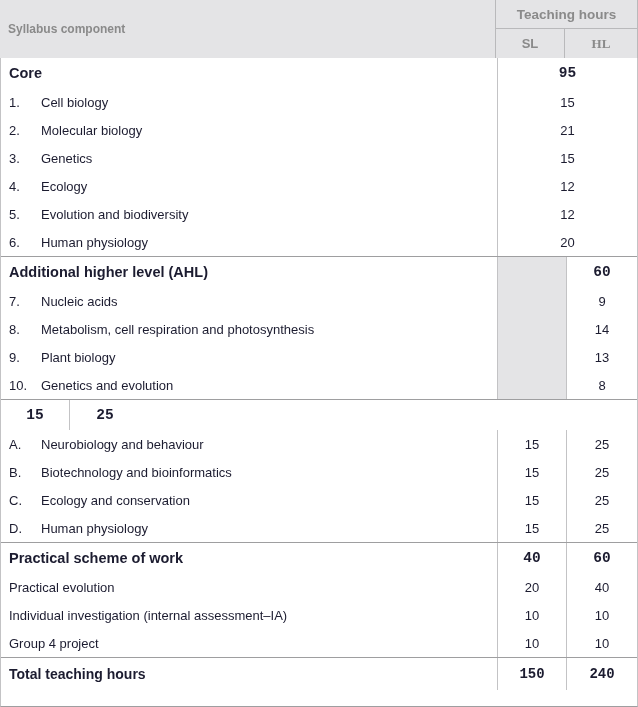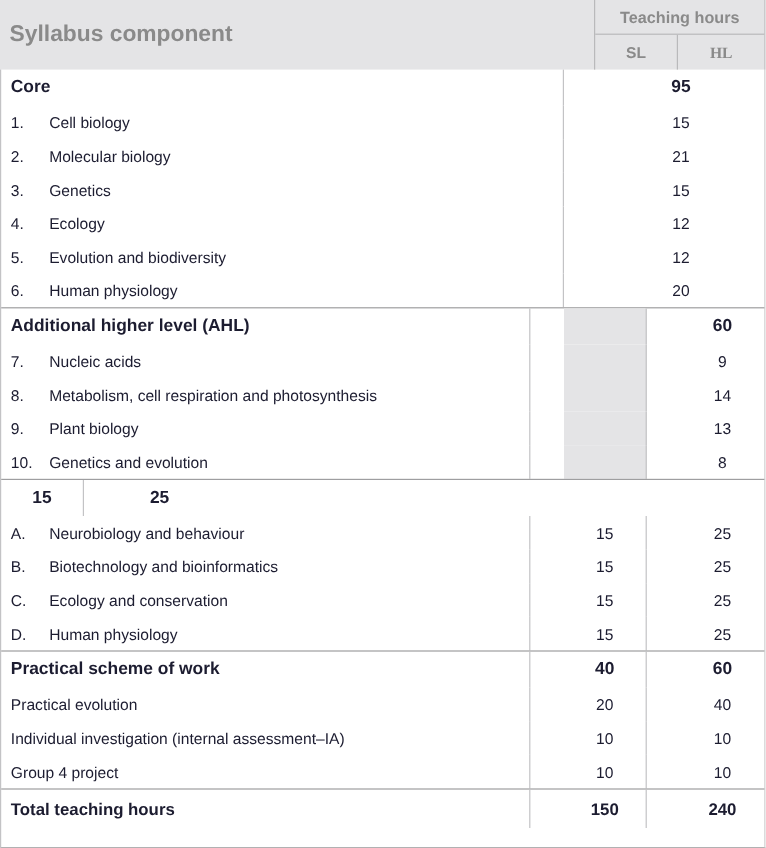--- a/index.html
+++ b/index.html
@@ -32,21 +32,21 @@
     height: 58px;
     box-sizing: border-box;
     border-right: 1px solid #b9b9bb;
     flex: 0 0 auto;
   }
   .thead-label {
     flex: 1 1 auto;
     display: flex;
     align-items: center;
     padding-left: 8px;
-    font-size: 19px;
+    font-size: 12px;
     border-right: 1px solid #b9b9bb;
     box-sizing: border-box;
   }
   .thead-hours {
     width: 141px;
     flex: 0 0 141px;
     display: flex;
     flex-direction: column;
     box-sizing: border-box;
   }
@@ -99,21 +99,20 @@
     box-sizing: border-box;
   }
   .section:first-child {
     border-top: none;
   }
 
   .row {
     display: flex;
     align-items: center;
     box-sizing: border-box;
-    gap: 28px;
   }
   .row-title {
     height: 30px;
     font-weight: bold;
     font-size: 14.5px;
   }
   .row-item {
     height: 28px;
   }
   .row-total {
@@ -162,20 +161,21 @@
     align-items: center;
     justify-content: center;
     height: 100%;
     box-sizing: border-box;
   }
   .shaded {
     background: #e4e4e6;
   }
   .bold {
     font-weight: bold;
+    font-family: Liberation Mono, monospace;
   }
 </style>
 </head>
 <body>
 
 <div class="syllabus-table">
 
   <div class="thead">
     <div class="thead-label">Syllabus component</div>
     <div class="thead-hours">

